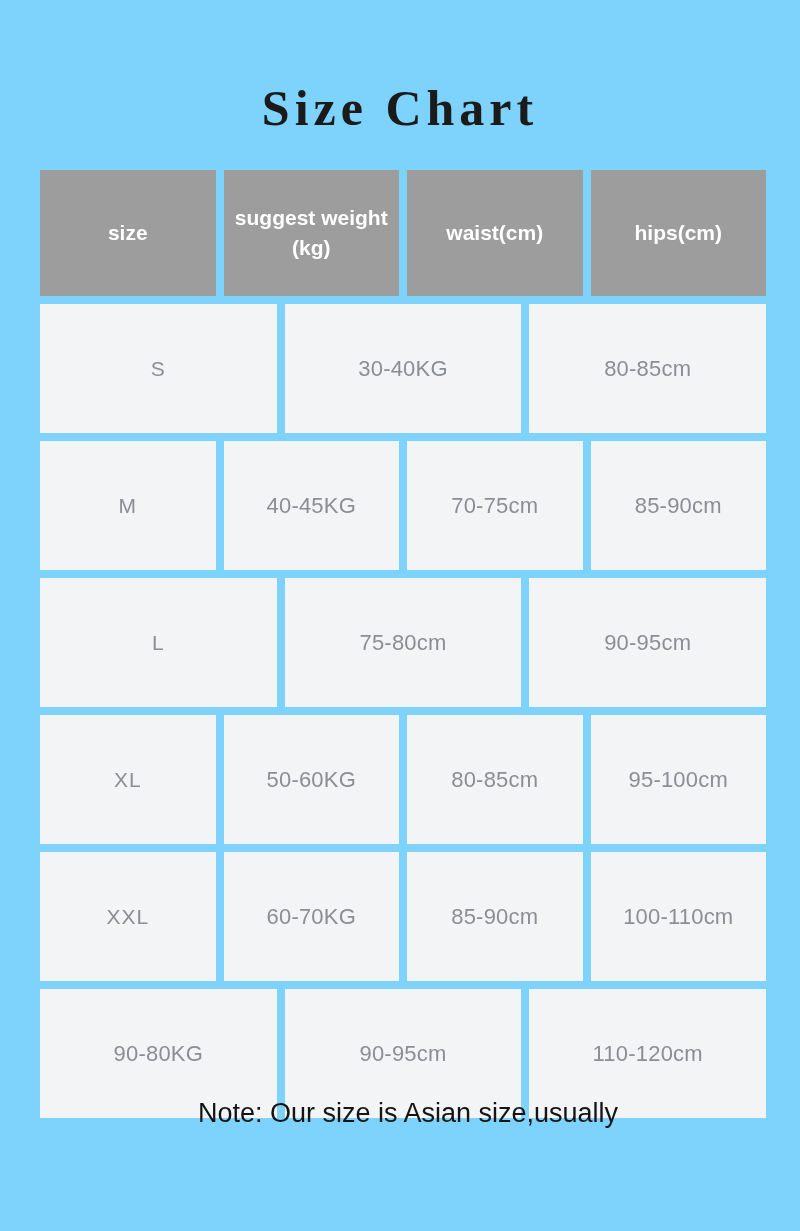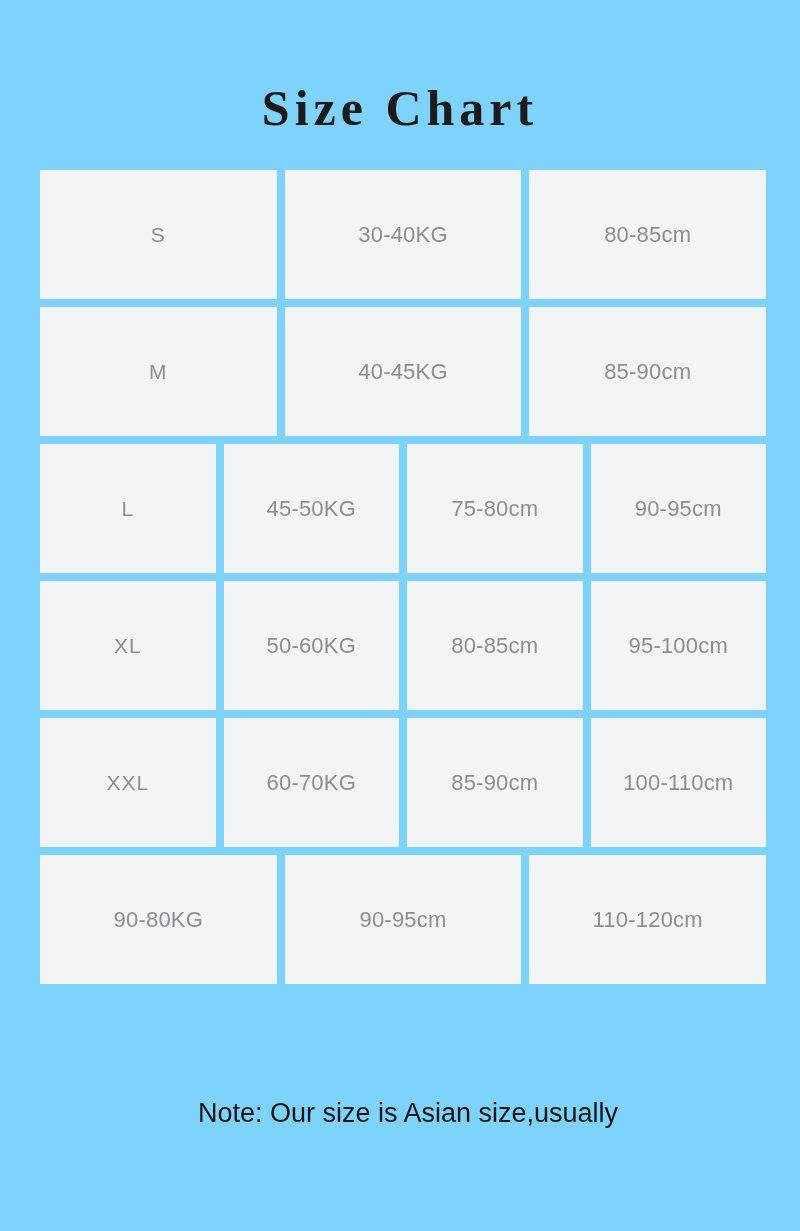--- a/index.html
+++ b/index.html
@@ -114,36 +114,42 @@
 </style>
 </head>
 <body>
 
 <div class="page">
 
   <div class="title">Size Chart</div>
 
   <div class="table">
 
+    <div class="row row-head">
+      <div class="cell col-size">size</div>
+      <div class="cell">suggest weight (kg)</div>
+      <div class="cell">waist(cm)</div>
+      <div class="cell">hips(cm)</div>
+    </div>
 
     <div class="row row-body">
       <div class="cell col-size">S</div>
       <div class="cell">30-40KG</div>
       <div class="cell">80-85cm</div>
     </div>
 
     <div class="row row-body">
       <div class="cell col-size">M</div>
       <div class="cell">40-45KG</div>
+      <div class="cell">70-75cm</div>
       <div class="cell">85-90cm</div>
     </div>
 
     <div class="row row-body">
       <div class="cell col-size">L</div>
-      <div class="cell">45-50KG</div>
       <div class="cell">75-80cm</div>
       <div class="cell">90-95cm</div>
     </div>
 
     <div class="row row-body">
       <div class="cell col-size">XL</div>
       <div class="cell">50-60KG</div>
       <div class="cell">80-85cm</div>
       <div class="cell">95-100cm</div>
     </div>

